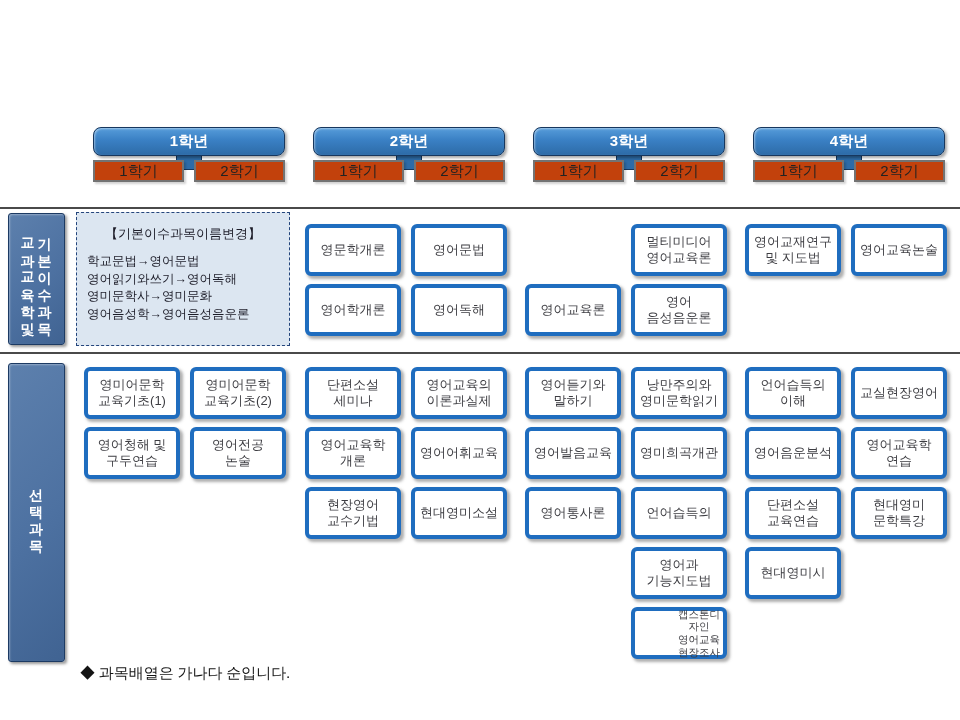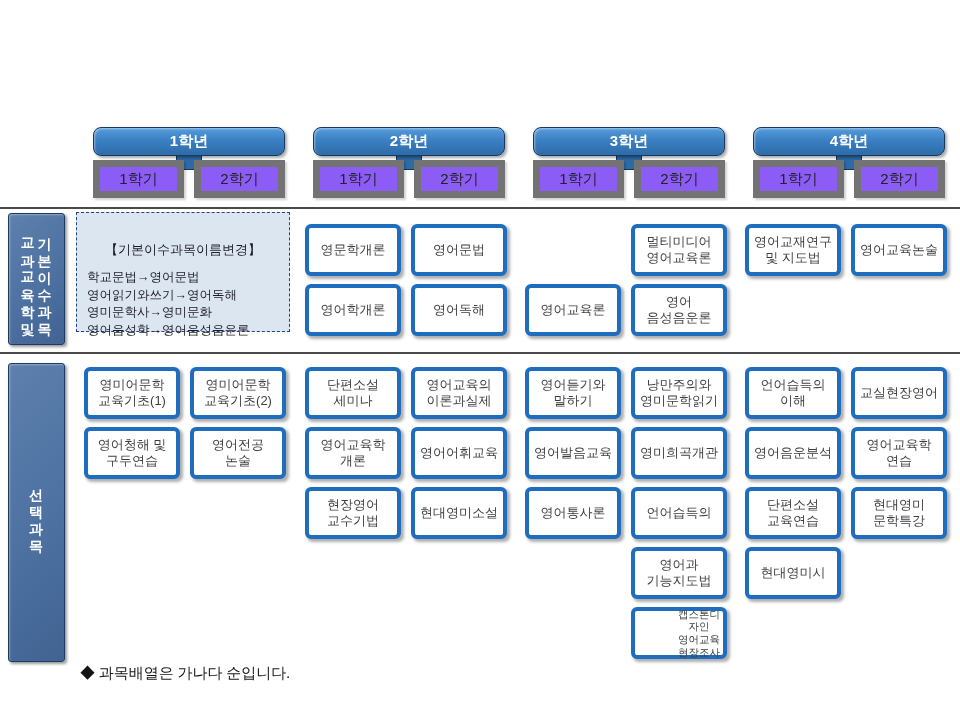--- a/index.html
+++ b/index.html
@@ -9,39 +9,39 @@
   .year-group{position:absolute;top:127px;width:192px;height:72px;}
   .year-header{position:relative;z-index:2;height:29px;box-sizing:border-box;
     background:linear-gradient(180deg,#569cda 0%,#3a80c4 45%,#2d6ba7 100%);
     border:1px solid #17375e;border-radius:8px;
     box-shadow:inset 1px 1px 2px rgba(255,255,255,.45),2px 2px 3px rgba(0,0,0,.35);
     display:flex;align-items:center;justify-content:center;
     color:#ffffff;font-weight:bold;font-size:15px;}
   .year-tab{position:absolute;z-index:1;left:50%;transform:translateX(-50%);top:27px;width:24px;height:14px;
     background:#2d6ba7;border:1px solid #17375e;}
   .sem-row{position:relative;z-index:2;display:flex;gap:10px;margin-top:4px;}
-  .sem-box{flex:1;height:38px;box-sizing:border-box;background:#8b5cf6;border:7px solid #737373;
+  .sem-box{flex:1;height:22px;box-sizing:border-box;background:#c2410c;border:2px solid #737373;
     box-shadow:2px 2px 2px rgba(0,0,0,.18);
     display:flex;align-items:center;justify-content:center;font-size:15px;color:#222222;}
 
   
   .divider{position:absolute;left:0;width:960px;height:0;border-top:2px solid #4a4a4a;}
 
   
   .side-label{position:absolute;left:8px;width:57px;box-sizing:border-box;
     background:linear-gradient(135deg,#5d80ad 0%,#4d71a1 55%,#406392 100%);
     border:1px solid #1c3a63;border-radius:3px;
     box-shadow:inset 1px 1px 2px rgba(255,255,255,.35),2px 2px 3px rgba(0,0,0,.4);
     display:flex;align-items:center;justify-content:center;gap:1px;
     color:#ffffff;font-weight:bold;}
   .vtext{writing-mode:vertical-rl;text-orientation:upright;font-size:14px;letter-spacing:3px;line-height:1.15;}
 
   
-  .rename-note{position:absolute;left:76px;top:212px;width:214px;height:120px;box-sizing:border-box;
-    background:#dce6f1;border:1px dashed #24457c;padding:24px 10px;color:#1c1c28;}
+  .rename-note{position:absolute;left:76px;top:212px;width:214px;height:134px;box-sizing:border-box;
+    background:#dce6f1;border:1px dashed #24457c;padding:8px 10px;color:#1c1c28;}
   .rename-title{text-align:center;font-size:13px;margin:4px 0 10px 0;}
   .rename-line{font-size:12.5px;line-height:1.4;}
 
   
   .course{position:absolute;width:96px;height:52px;box-sizing:border-box;background:#ffffff;
     border:4px solid #1f6dbf;border-radius:6px;
     box-shadow:2.5px 2.5px 3px rgba(110,110,110,.55);
     display:flex;align-items:center;justify-content:center;text-align:center;
     font-size:13px;line-height:1.2;color:#3d3d42;white-space:pre-line;}
   .course.small{font-size:10.5px;padding-left:40px;}

